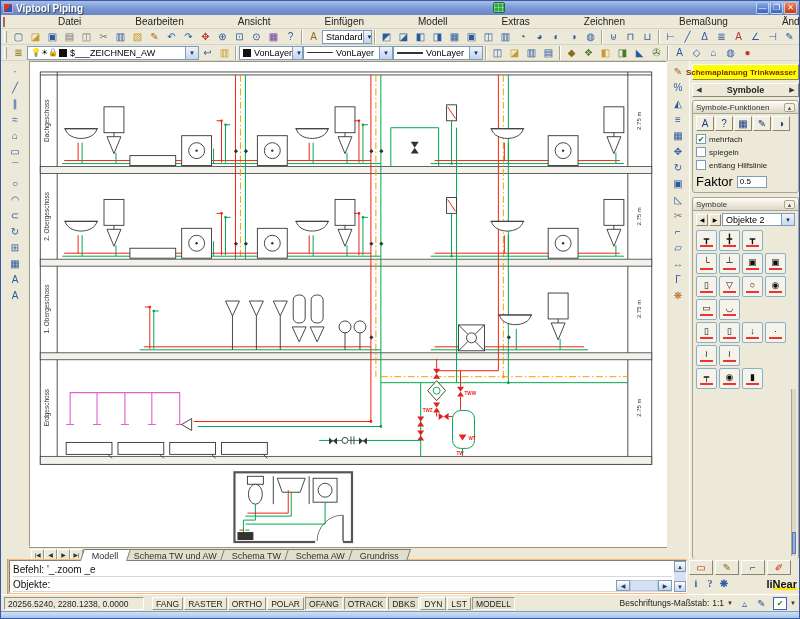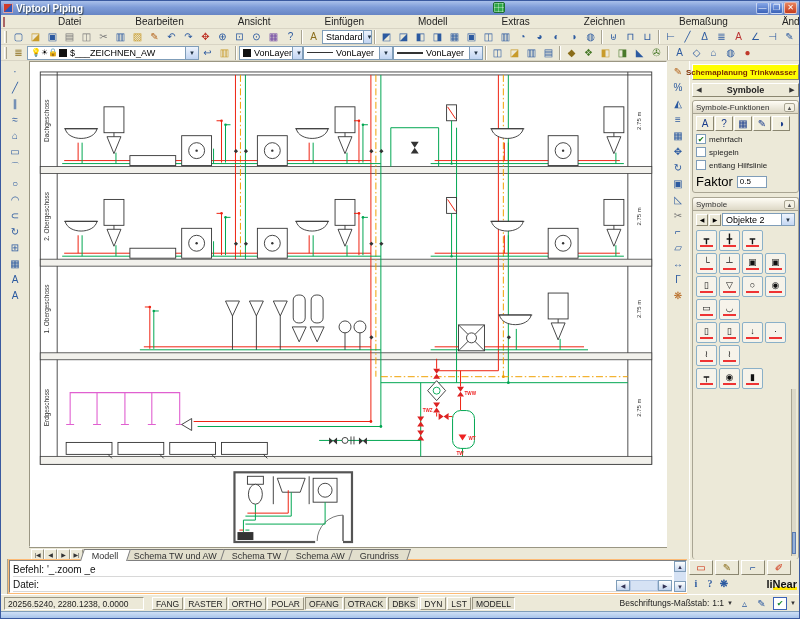--- a/index.html
+++ b/index.html
@@ -737,21 +737,21 @@
           </div>
         </div>
       </div>
     </div>
   </div>
 
   <div class="cmdrow">
     <div class="cmd-grip"></div>
     <div class="cmdwin">
       <div class="cmdline">Befehl: '_.zoom _e</div>
-      <div class="cmdline">Datei:</div>
+      <div class="cmdline">Objekte:</div>
       <div class="vscroll">
         <div class="scrbtn">▲</div>
         <div class="scrbtn">▼</div>
       </div>
       <div class="hscroll">
         <div class="scrbtn">◀</div>
         <div class="htrack"></div>
         <div class="scrbtn">▶</div>
       </div>
     </div>

